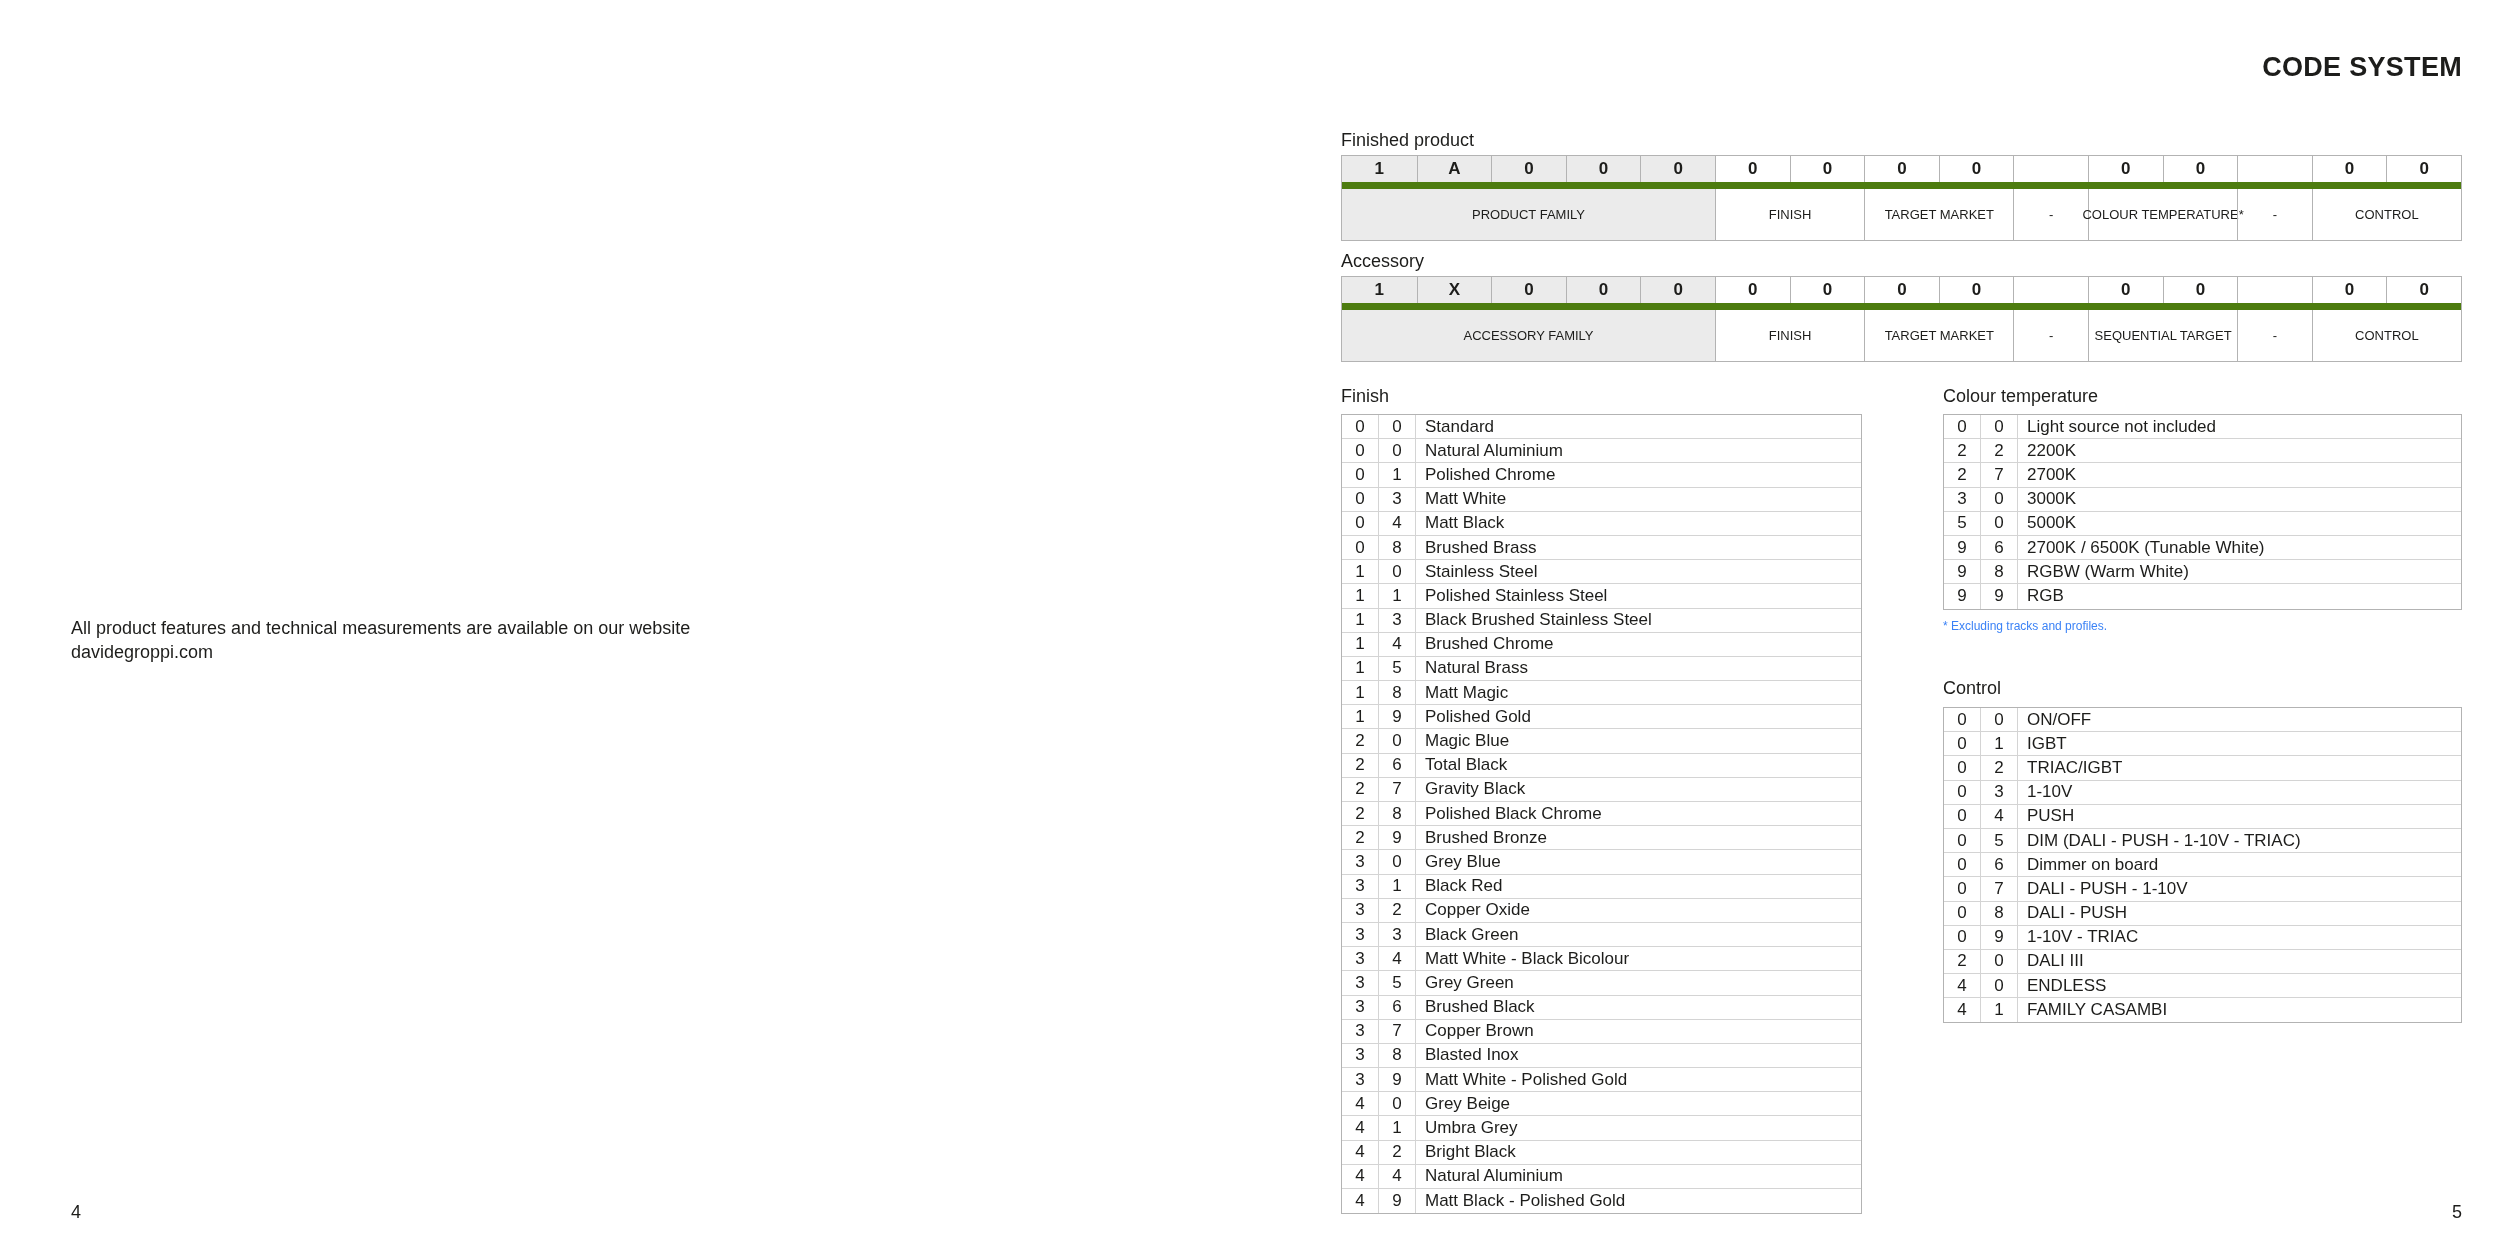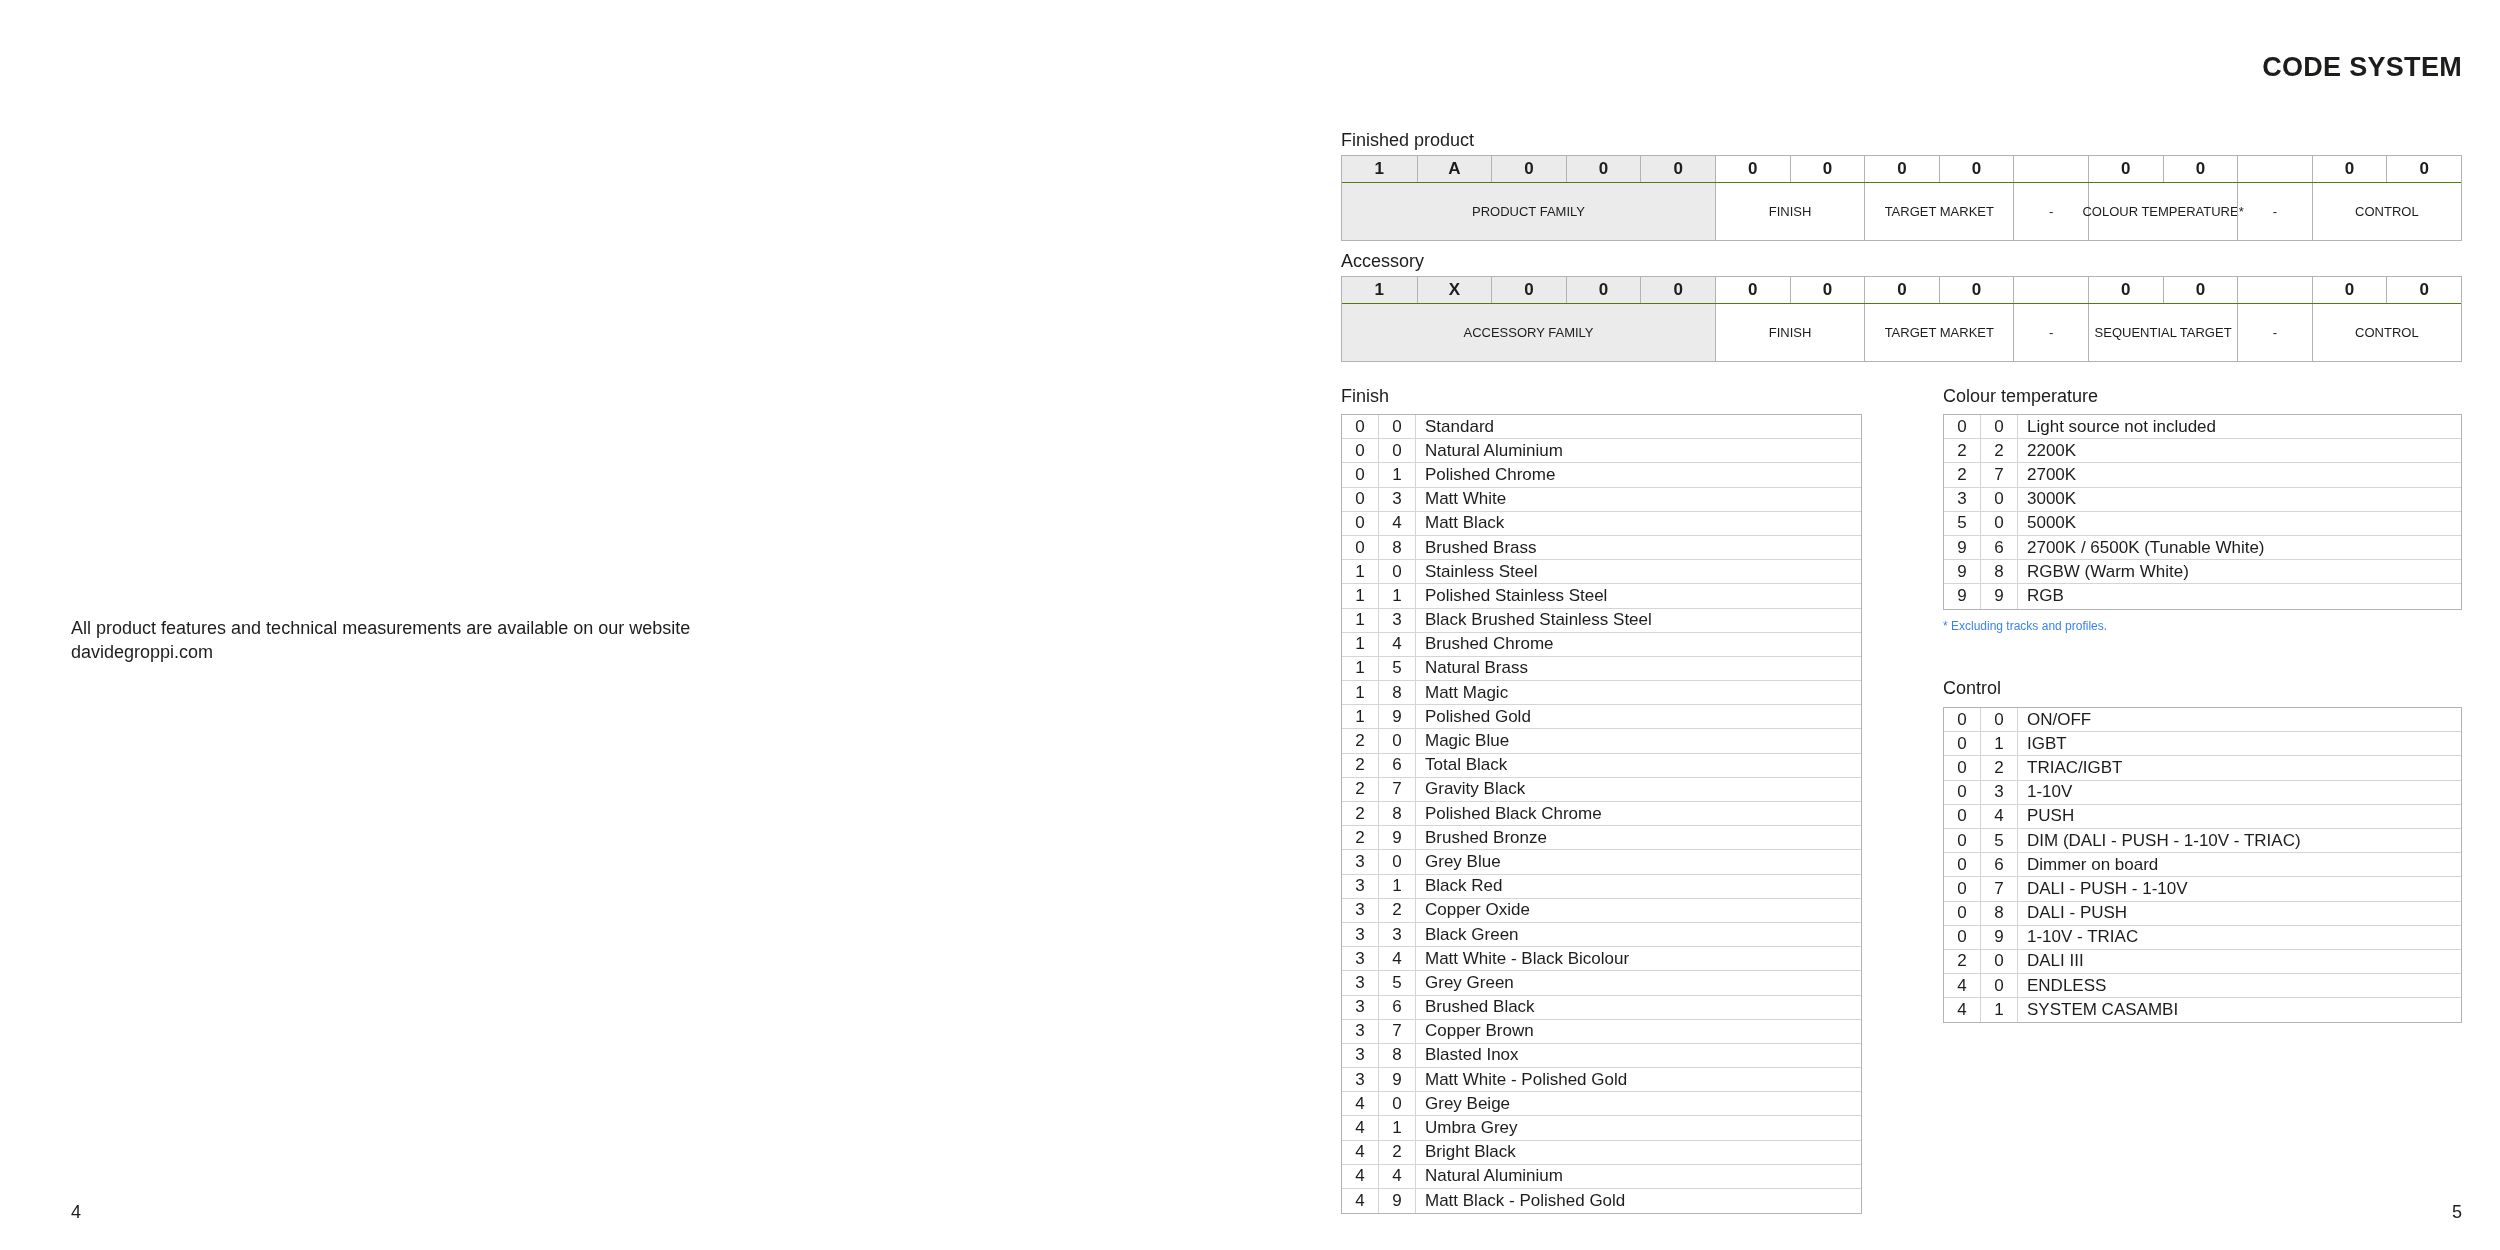--- a/index.html
+++ b/index.html
@@ -11,21 +11,21 @@
   .doc-title{top:52px;right:38px;font-size:27px;font-weight:700;letter-spacing:.3px}
 
   .sec-label{font-size:18px;color:#1d1d1b}
 
   
   .code-table{border:1px solid #b3b3b3;background:#fff}
   .code-row{display:grid;grid-template-columns:repeat(15,1fr);height:26px}
   .ccell{display:flex;align-items:center;justify-content:center;font-size:17px;font-weight:700;border-left:1px solid #b3b3b3}
   .ccell:first-child{border-left:none}
   .shade5 .ccell:nth-child(-n+5){background:#ebebeb}
-  .group-row{display:grid;grid-template-columns:repeat(15,1fr);height:58px;border-top:1px solid #4d7c0f}
+  .group-row{display:grid;grid-template-columns:repeat(15,1fr);height:58px;border-top:7px solid #4d7c0f}
   .gcell{display:flex;align-items:center;justify-content:center;font-size:13px;border-left:1px solid #b3b3b3;white-space:nowrap;color:#1d1d1b}
   .gcell:first-child{border-left:none}
   .gcell.shaded{background:#ebebeb}
   .span5{grid-column:span 5}
   .span2{grid-column:span 2}
   .span1{grid-column:span 1}
 
   
   .list-table{border:1px solid #b3b3b3;background:#fff}
   .lrow{display:grid;grid-template-columns:37px 37px 1fr;height:24.2px;border-bottom:1px solid #d4d4d4}
@@ -463,18 +463,18 @@
 
   <div class="lrow">
     <div class="lc dcell">4</div>
     <div class="lc dcell">0</div>
     <div class="lc ncell">ENDLESS</div>
   </div>
 
   <div class="lrow">
     <div class="lc dcell">4</div>
     <div class="lc dcell">1</div>
-    <div class="lc ncell">SYSTEM CASAMBI</div>
+    <div class="lc ncell">FAMILY CASAMBI</div>
   </div>
 </div>
 
   <div class="abs pagenum" style="right:38px;top:1202px">5</div>
 </div>
 
 </body></html>

